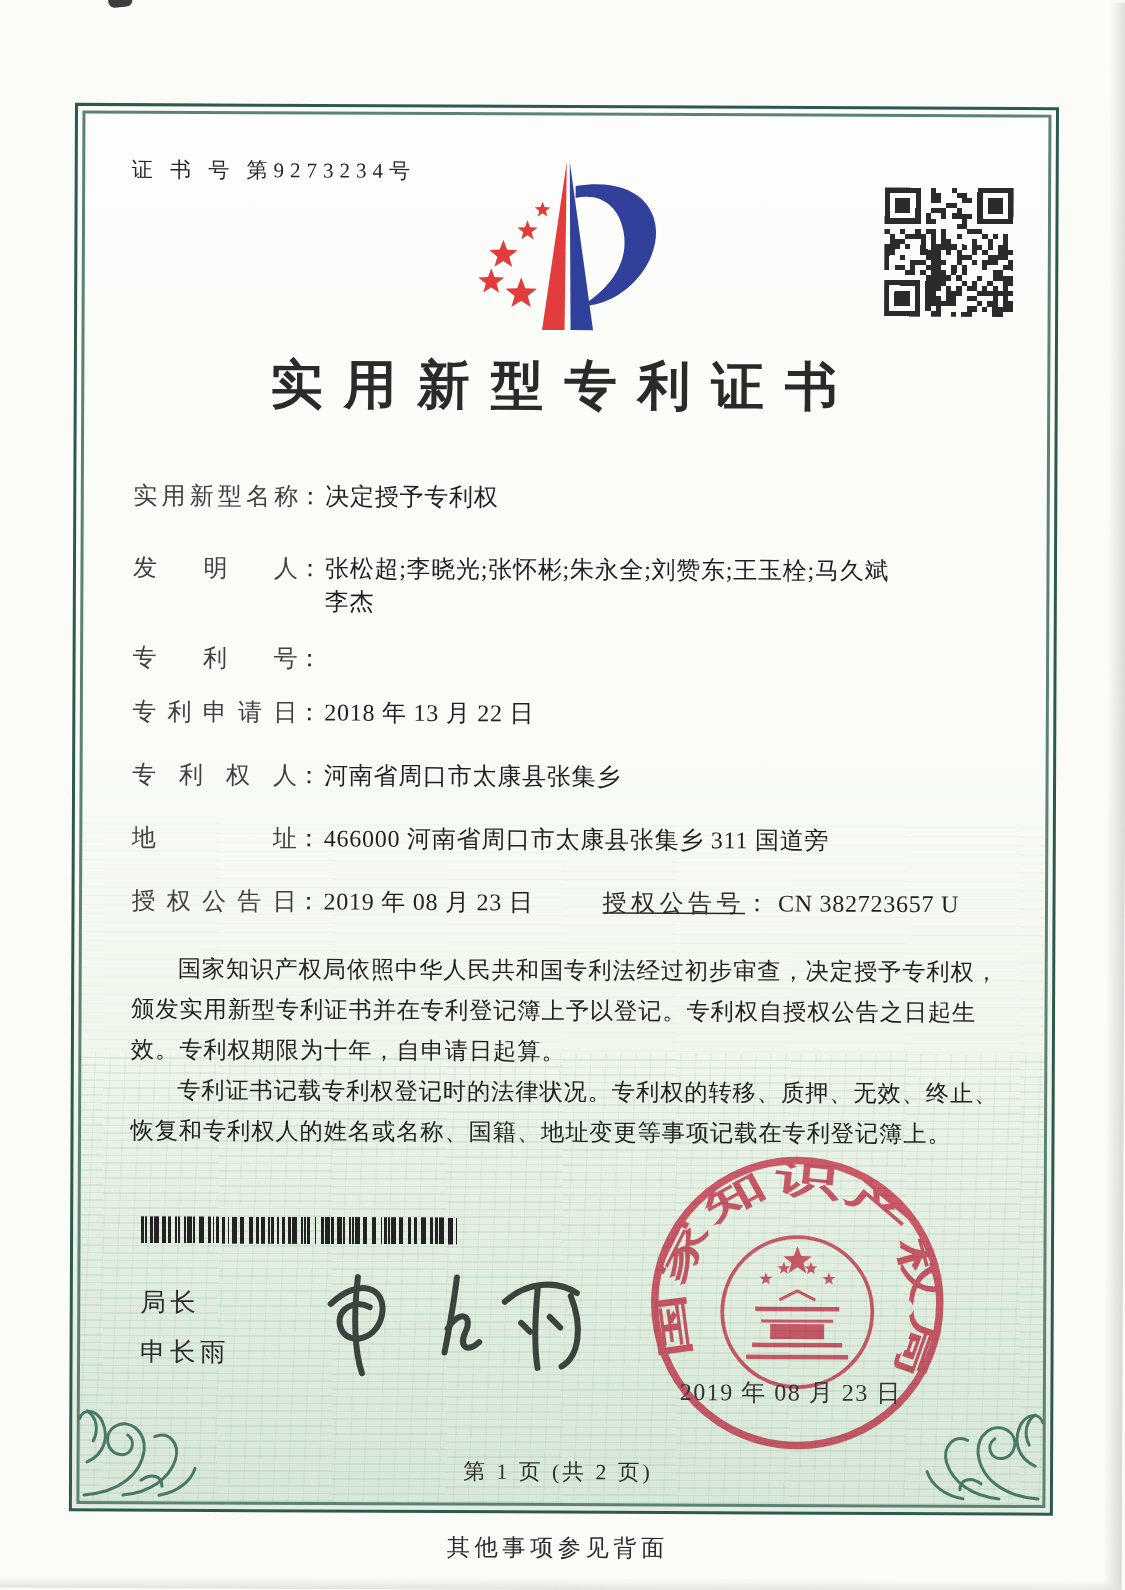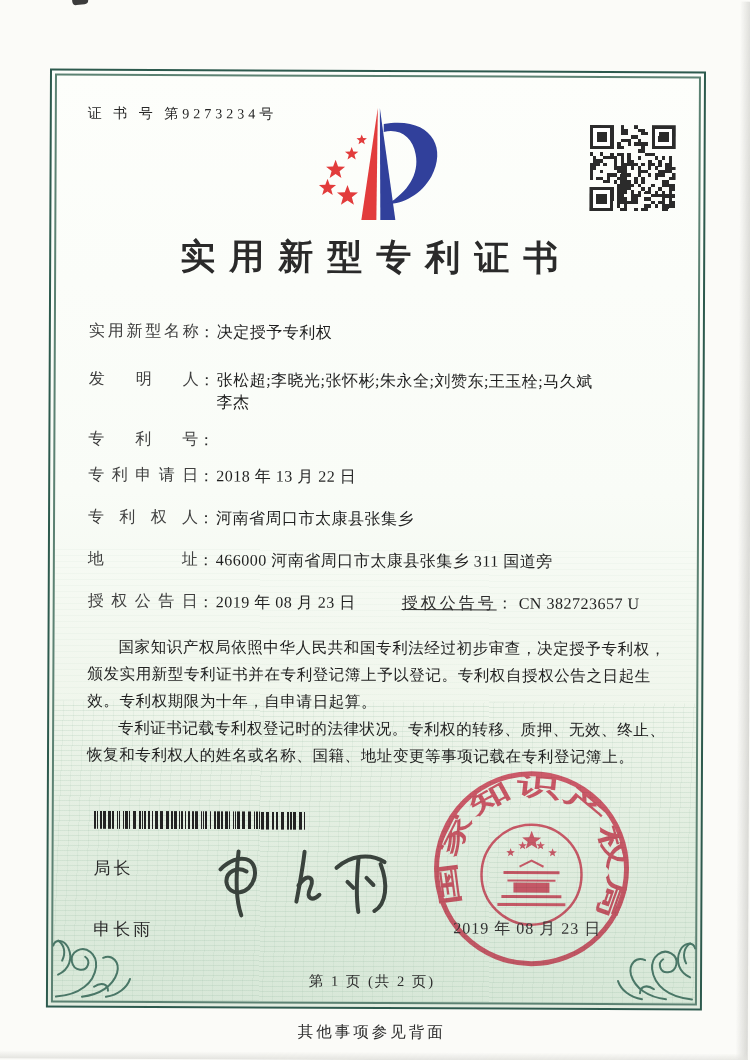--- a/index.html
+++ b/index.html
@@ -45,21 +45,21 @@
   .row-inventors{margin-bottom:16px;}
   .row-patentno{margin-bottom:14px;}
   .row-grant{margin-bottom:16px;}
   .pair2{margin-left:46px;}
   .pair2 .p2label{letter-spacing:3px;text-decoration:underline;}
   .body-text{margin-top:20px;width:584px;color:#222;}
   .body-text p{margin:0;text-indent:2em;font-size:15.5px;line-height:27px;letter-spacing:.6px;}
   
   .barcode{position:absolute;left:95px;top:812px;width:218px;height:18px;}
   .officer-title{position:absolute;left:95px;top:858px;font-size:17px;letter-spacing:3px;font-family:Liberation Sans, sans-serif;color:#2a2a2a;}
-  .officer-name{position:absolute;left:95px;top:891px;font-size:17px;letter-spacing:3px;font-family:"Liberation Sans","DejaVu Sans",sans-serif;color:#2a2a2a;margin-top:28px;}
+  .officer-name{position:absolute;left:95px;top:891px;font-size:17px;letter-spacing:3px;font-family:"Liberation Sans","DejaVu Sans",sans-serif;color:#2a2a2a;}
   .signature{position:absolute;left:200px;top:826px;}
   
   .seal{position:absolute;left:433px;top:768px;width:200px;height:200px;opacity:.93;mix-blend-mode:multiply;}
   .seal-date{position:absolute;left:455px;top:918px;font-size:16px;letter-spacing:1px;color:#333;}
   
   .page-no{position:absolute;left:48px;width:652px;top:972px;text-align:center;font-size:14.5px;letter-spacing:2px;color:#2d2d2d;}
   .back-note{position:absolute;left:48px;width:652px;top:1022px;text-align:center;font-size:15.5px;letter-spacing:3px;color:#2b2b2b;}
   .ornament{position:absolute;}
   .orn-left{left:52px;top:912px;}
   .orn-right{left:608px;top:912px;transform:scaleX(-1);}

